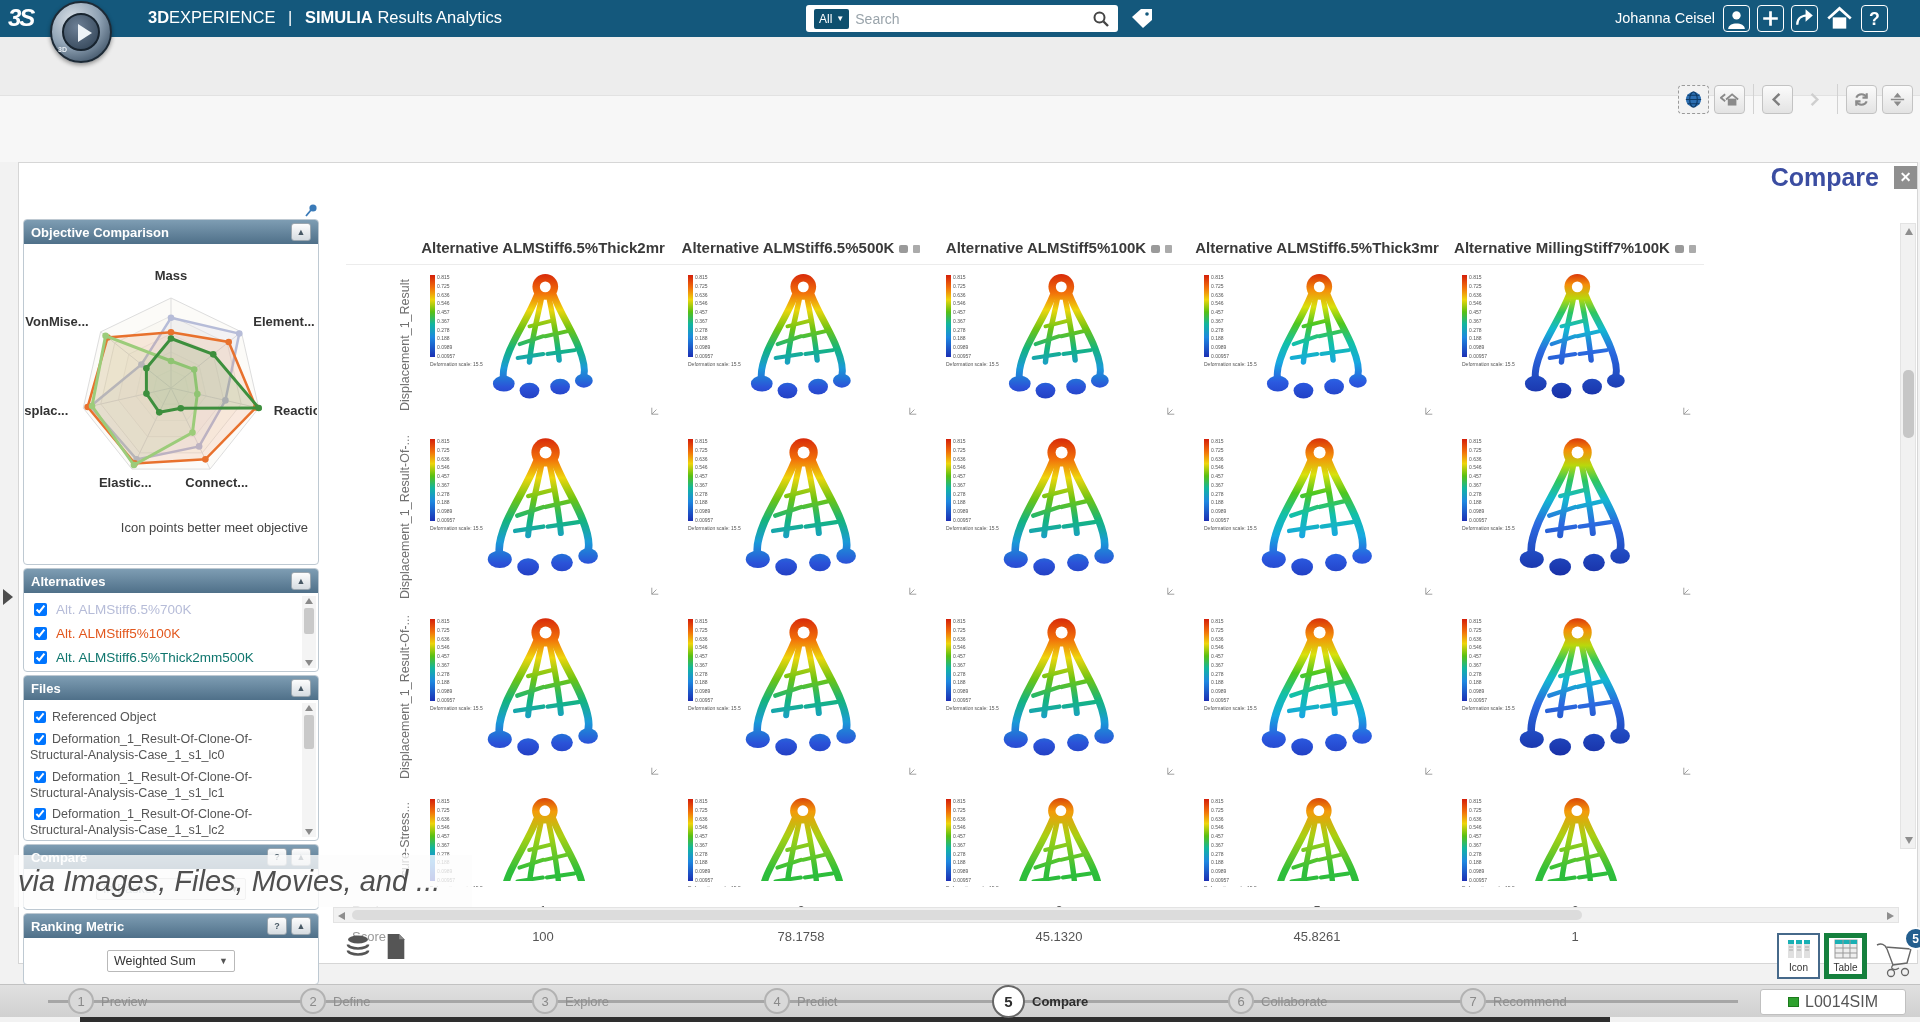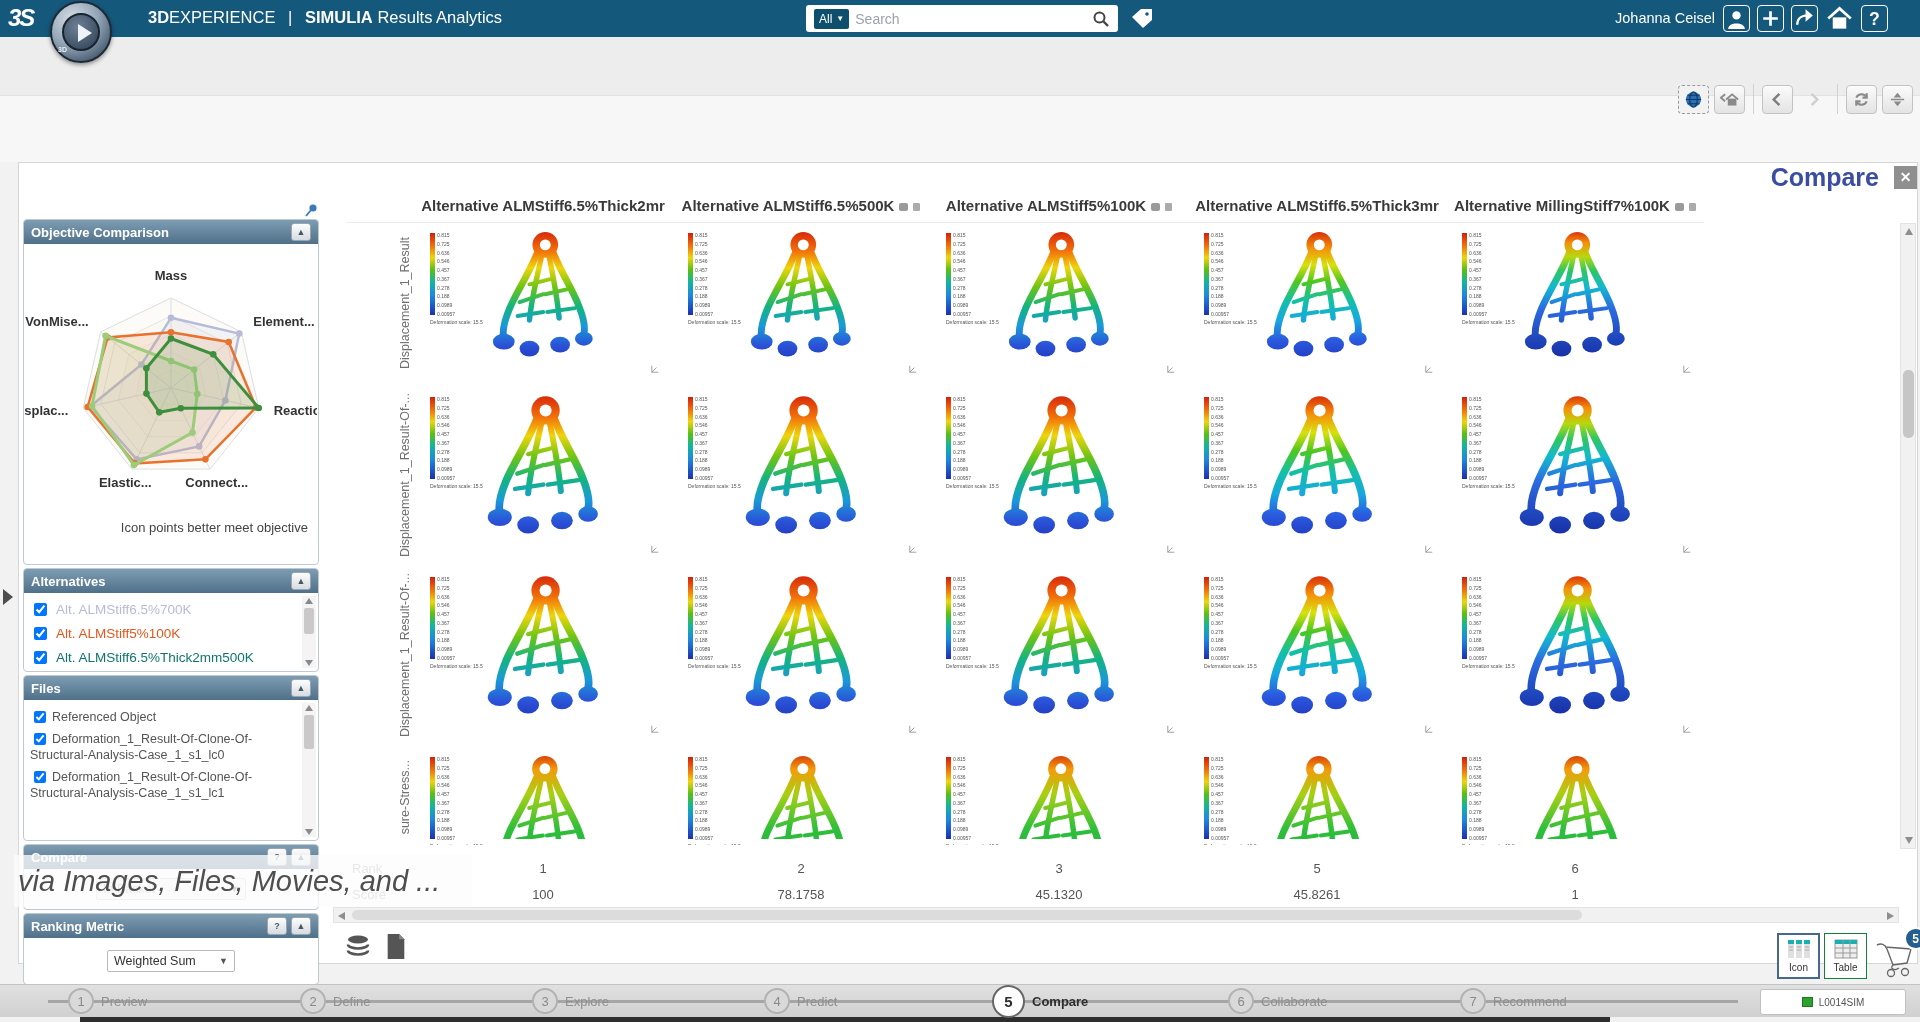--- a/index.html
+++ b/index.html
@@ -86,21 +86,21 @@
   .rank-body { height:46px; display:flex; align-items:center; justify-content:center; }
   .fake-select { width:150px; height:22px; border:1px solid #b9b9b9; border-radius:2px; background:#fff;
     font-size:12.5px; color:#333; display:flex; align-items:center; padding:0 6px; cursor:pointer; }
   .fake-select .sp { flex:1; }
   .fake-select .car { font-size:9px; color:#555; }
   .fake-select.disabled { color:#9aa7b0; background:#f7f7f7; border-color:#ccc; }
   .overlay-band { position:absolute; left:14px; top:855px; width:458px; height:52px; z-index:25;
     background:rgba(252,252,252,.78); display:flex; align-items:center; overflow:hidden; }
   .overlay-band span { font-size:29px; color:#4f4f4f; white-space:nowrap; padding-left:4px;font-style:italic; }
   
-  .ggrid { display:grid; grid-template-columns:68px repeat(5,258px); position:absolute; left:327px; }
+  .ggrid { display:grid; grid-template-columns:68px repeat(5,258px); position:absolute; left:327px;margin-top:42px; }
   .grid-head { top:34px; height:26px; border-bottom:1px solid #ececec; }
   .hcell { font-size:15px; font-weight:bold; color:#3a3a3a; text-align:center; white-space:nowrap;
     overflow:hidden; cursor:pointer; }
   .anno { display:inline-block; width:9px; height:8px; background:#9a9a9a; border-radius:2px; margin-left:5px; }
   .anno2 { width:7px; border-radius:1px; background:#ababab; }
   .grid-rows { top:62px; grid-template-rows:156px 172px 172px 96px; row-gap:8px; }
   .rlabel { display:flex; align-items:center; justify-content:flex-end; overflow:hidden; }
   .rlabel span { writing-mode:vertical-rl; transform:rotate(180deg); font-size:12.5px; color:#707070;
     white-space:nowrap; padding-left:2px; }
   .tile { position:relative; overflow:hidden; display:flex; justify-content:center; cursor:pointer; }
@@ -128,42 +128,42 @@
   .hscroll { position:absolute; left:314px; top:744px; width:1566px; height:16px; background:#f1f1f1;
     border:1px solid #e3e3e3; }
   .hscroll .th { position:absolute; left:18px; top:2px; width:1230px; height:10px; background:#dcdcdc; border-radius:5px; cursor:grab; }
   .harrow { position:absolute; top:4px; width:0; height:0; border-top:4px solid transparent; border-bottom:4px solid transparent; }
   .harrow.lf { left:4px; border-right:7px solid #8e8e8e; }
   .harrow.rt { right:4px; border-left:7px solid #8e8e8e; }
   
   .export-icons { position:absolute; left:327px; top:770px; display:flex; gap:14px; }
   .export-icons svg { width:24px; height:27px; cursor:pointer; }
   .viewtoggle { position:absolute; left:1758px; top:770px; display:flex; gap:4px; }
-  .view-btn { width:43px; height:46px; border:1px solid #15803d; background:#fff; display:flex;
+  .view-btn { width:43px; height:46px; border:5px solid #15803d; background:#fff; display:flex;
     flex-direction:column; align-items:center; justify-content:center; gap:3px; font-size:10px; color:#333; cursor:pointer; }
   .view-btn.sel { border:2px solid #46698a; }
   .cartwrap { position:absolute; left:1852px; top:764px; width:56px; height:52px; }
   .cartwrap svg.cart { width:44px; height:44px; position:absolute; left:0; top:8px; }
   .badge { position:absolute; right:0; top:0; width:23px; height:23px; border-radius:50%;
     background:#235e8e; border:2px solid #fff; color:#fff; font-size:12px; font-weight:bold;
     text-align:center; line-height:20px; z-index:3; }
   
   .stepnav { position:absolute; left:0; top:984px; width:1920px; height:33px;
     background:linear-gradient(#e0e0e0,#d0d0d0); border-top:1px solid #c2c2c2; z-index:10; }
   .navline { position:absolute; left:48px; top:15px; width:1690px; height:3px; background:#a6a6a6; }
   .step { position:absolute; top:3px; display:flex; align-items:center; gap:7px; cursor:pointer; }
   .snum { width:26px; height:26px; border-radius:50%; background:#d9d9d9; border:2px solid #b2b2b2;
     color:#8a8a8a; font-size:13px; display:flex; align-items:center; justify-content:center; }
   .slab { color:#8f8f8f; font-size:13px; }
   .step.active { top:0px; }
   .step.active .snum { width:33px; height:33px; background:#fff; border:2.5px solid #666; color:#2e2e2e; font-size:15px; font-weight:bold; }
   .step.active .slab { color:#2e2e2e; font-weight:bold; }
   .workspace-btn { position:absolute; right:14px; top:4px; width:146px; height:26px; background:#fff;
     border:1px solid #c0c0c0; border-radius:3px; display:flex; align-items:center; justify-content:center;
-    gap:6px; font-size:10px; color:#555; cursor:pointer; }
+    gap:6px; font-size:16px; color:#555; cursor:pointer; }
   .ws-ico { width:11px; height:10px; background:#2ea12e; border:1px solid #1c7a1c; }
   .bottomstrip { position:absolute; bottom:0; left:80px; width:1530px; height:5px; background:#2e2e2e; }
 </style>
 </head>
 <body>
 
 <div class="topbar">
   <div class="logo3ds">3S</div>
   <div class="compass">
     <div class="inner"></div>
@@ -381,20 +381,22 @@
         <div class="mini-btn">▲</div>
       </div>
       <div class="list-body" style="height:140px">
         <div>
             <div class="file-item">
        <input type="checkbox" checked="" style=""><span>Referenced Object</span></div>
             <div class="file-item">
        <input type="checkbox" checked="" style=""><span>Deformation_1_Result-Of-Clone-Of-Structural-Analysis-Case_1_s1_lc0</span></div>
             <div class="file-item">
        <input type="checkbox" checked="" style=""><span>Deformation_1_Result-Of-Clone-Of-Structural-Analysis-Case_1_s1_lc1</span></div>
+            <div class="file-item">
+       <input type="checkbox" checked="" style=""><span>Deformation_1_Result-Of-Clone-Of-Structural-Analysis-Case_1_s1_lc2</span></div>
           </div>
         <div class="mini-scroll">
           <div class="up"></div>
             <div class="th" style="top:12px;height:34px"></div>
             <div class="dn"></div>
         </div>
       </div>
     </div>
 
     <div class="section">

